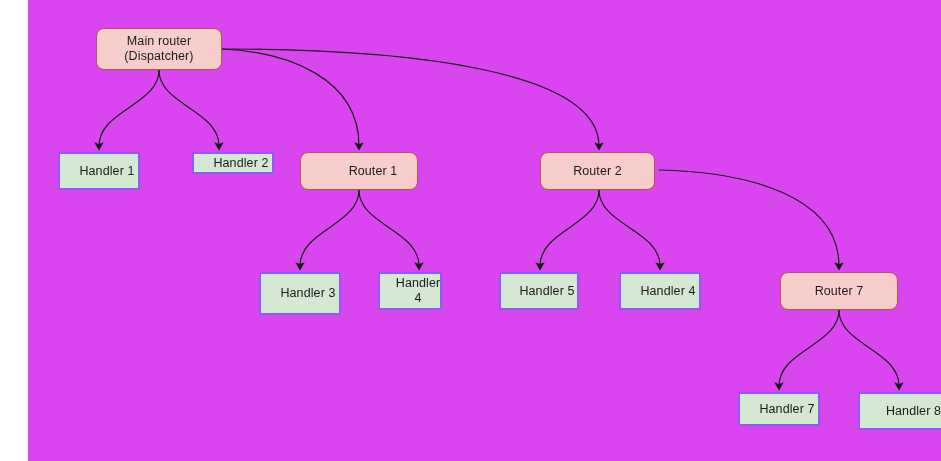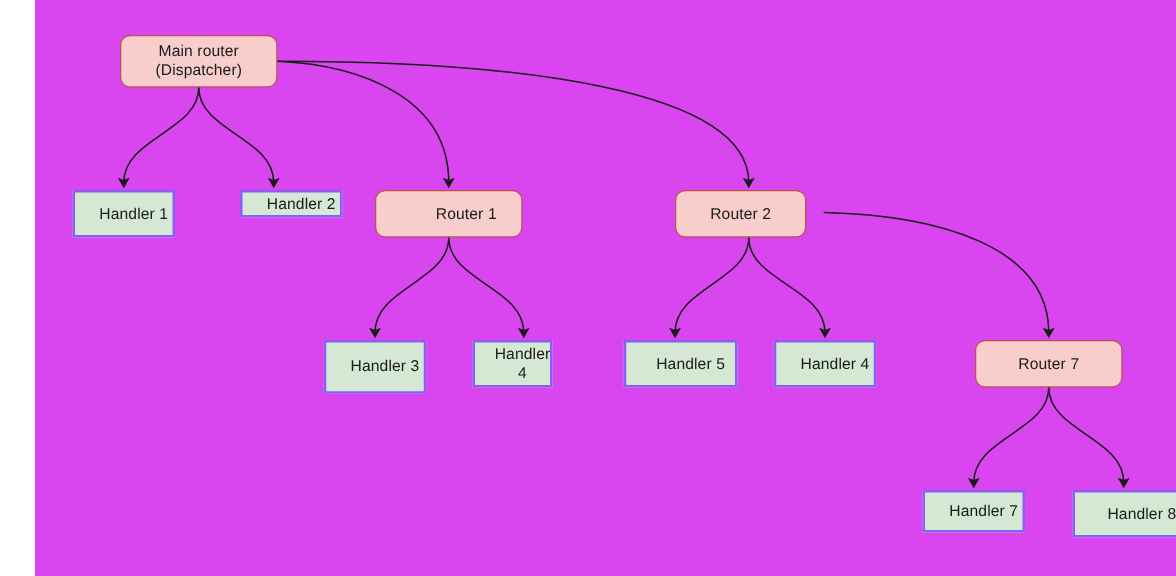--- a/index.html
+++ b/index.html
@@ -80,23 +80,23 @@
         <path d="M 811 310 C 811 345 871 350 871 386" fill="none" stroke="#1a1a1a" stroke-width="1.2" marker-end="url(#arrowhead)"></path>
       </g>
   </svg>
 
   <div id="nodes-group">
       <div class="node router" style="left: 68px; top: 28px; width: 126px; height: 42px;"><span class="node-label">Main router
 (Dispatcher)</span></div>
       <div class="node handler" style="left: 30px; top: 152px; width: 82px; height: 38px;"><span class="node-label">Handler 1</span></div>
       <div class="node handler" style="left: 164px; top: 152px; width: 82px; height: 22px;"><span class="node-label">Handler 2</span></div>
       <div class="node router" style="left: 272px; top: 152px; width: 118px; height: 38px; padding-left: 28px;"><span class="node-label">Router 1</span></div>
-      <div class="node router" style="left: 512px; top: 152px; width: 105px; height: 38px;"><span class="node-label">Router 2</span></div>
+      <div class="node router" style="left: 512px; top: 152px; width: 115px; height: 38px;"><span class="node-label">Router 2</span></div>
       <div class="node handler" style="left: 231px; top: 272px; width: 82px; height: 43px;"><span class="node-label">Handler 3</span></div>
       <div class="node handler" style="left: 350px; top: 272px; width: 64px; height: 38px;"><span class="node-label">Handler 4</span></div>
-      <div class="node handler" style="left: 471px; top: 272px; width: 91px; height: 38px;"><span class="node-label">Handler 5</span></div>
+      <div class="node handler" style="left: 471px; top: 272px; width: 80px; height: 38px;"><span class="node-label">Handler 5</span></div>
       <div class="node handler" style="left: 591px; top: 272px; width: 82px; height: 38px;"><span class="node-label">Handler 4</span></div>
       <div class="node router" style="left: 752px; top: 272px; width: 118px; height: 38px;"><span class="node-label">Router 7</span></div>
       <div class="node handler" style="left: 710px; top: 392px; width: 82px; height: 34px;"><span class="node-label">Handler 7</span></div>
       <div class="node handler" style="left: 830px; top: 392px; width: 95px; height: 38px;"><span class="node-label">Handler 8</span></div>
     </div>
 
 </div>
 
 </body></html>

